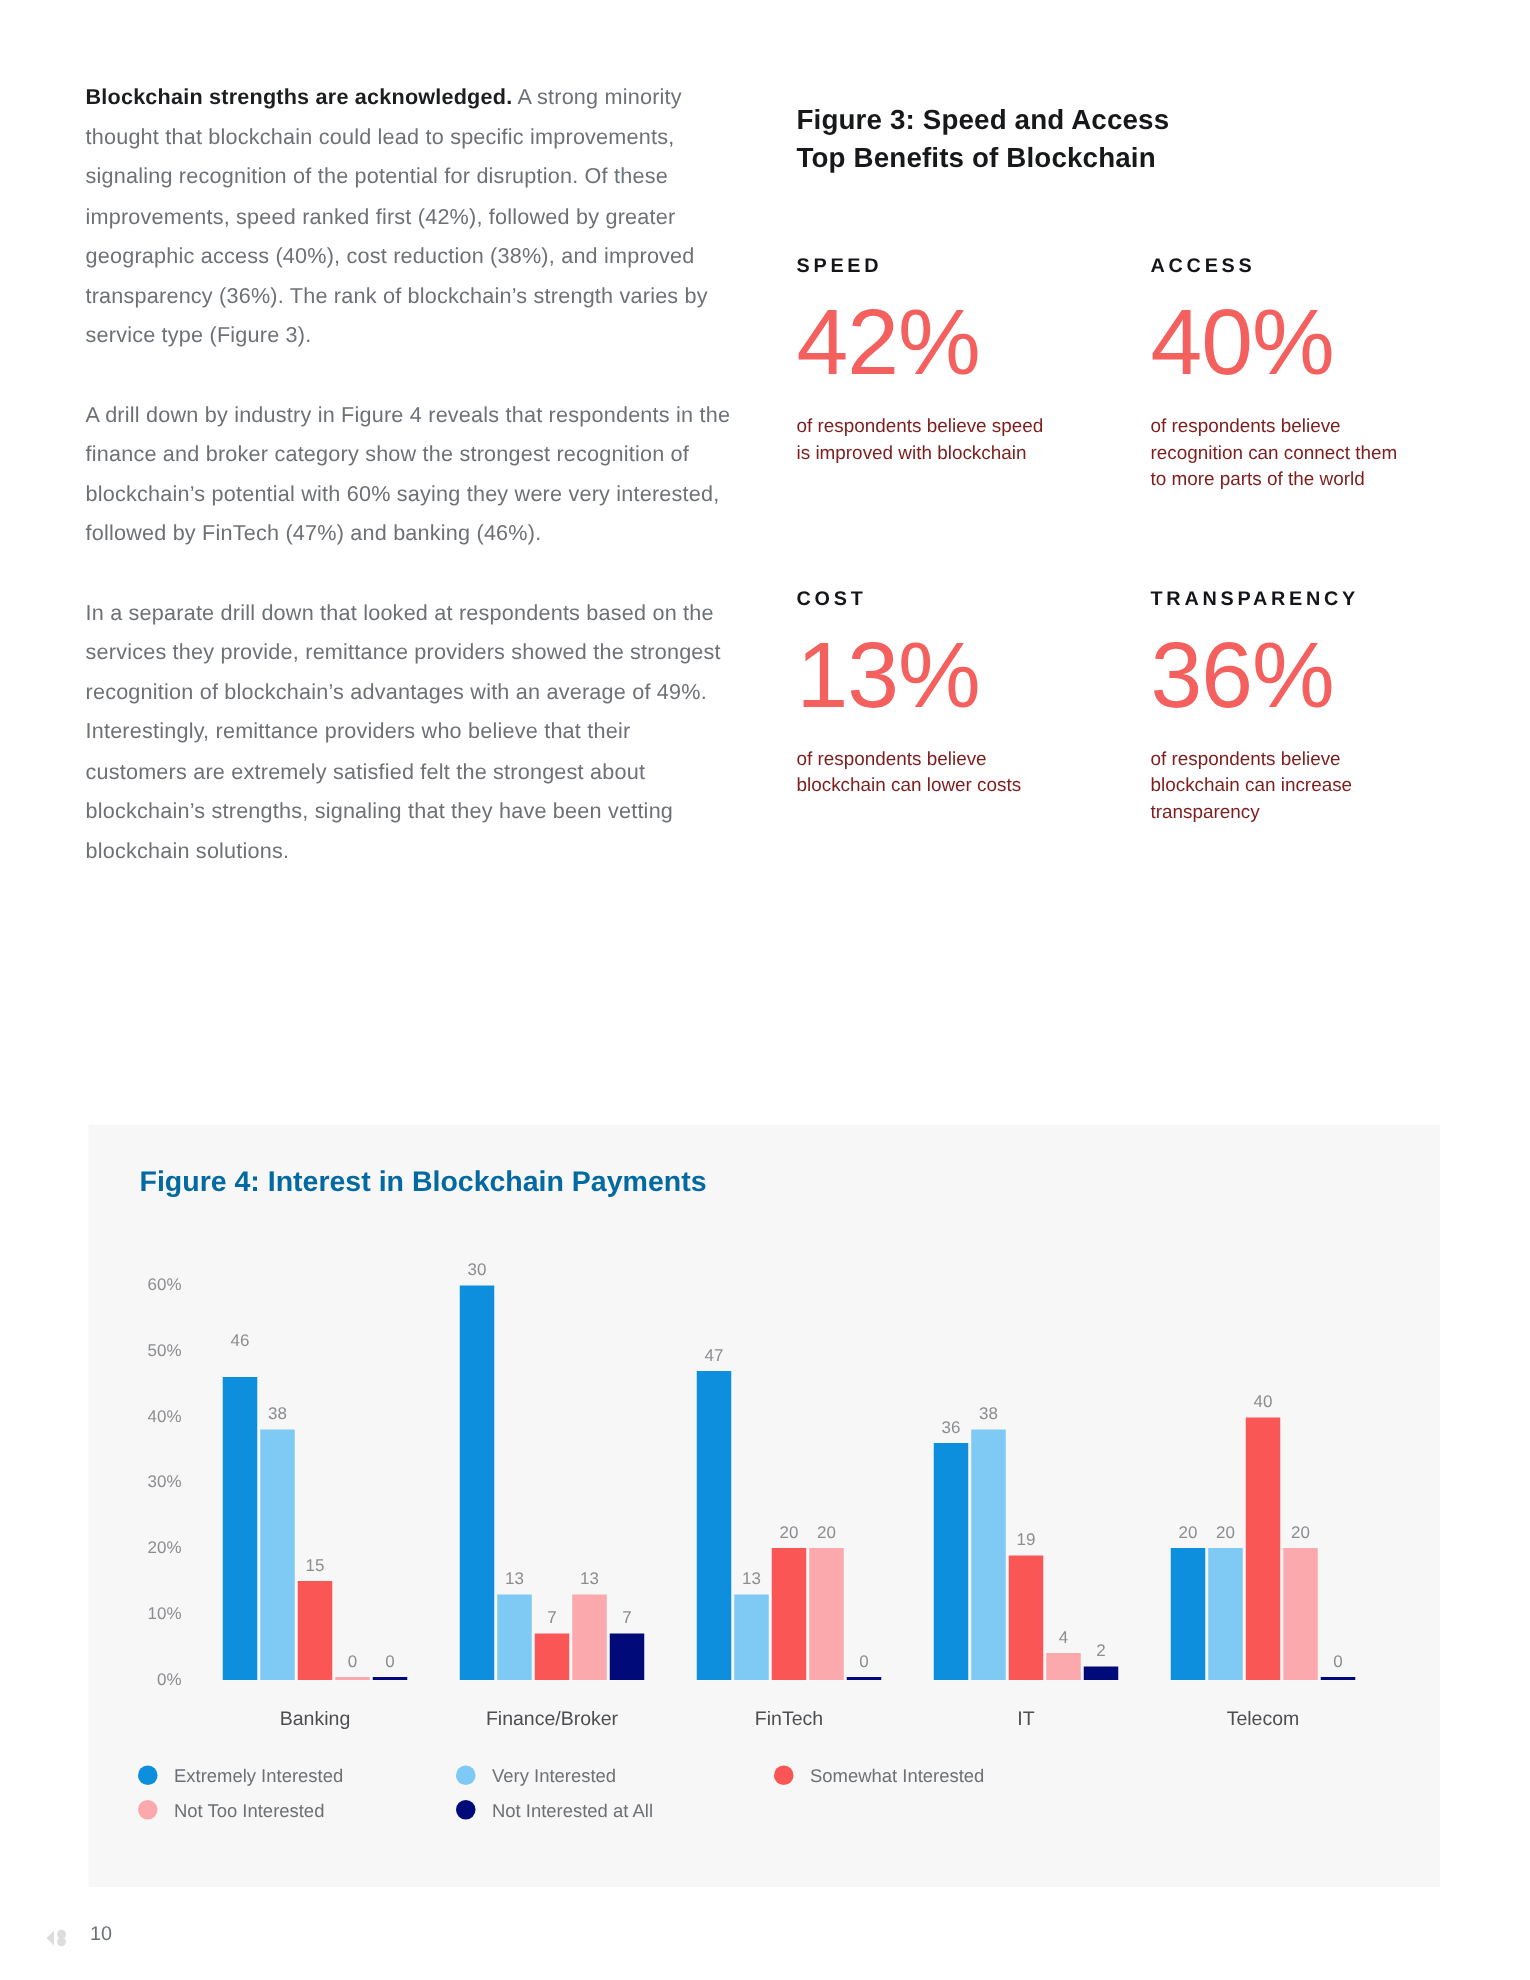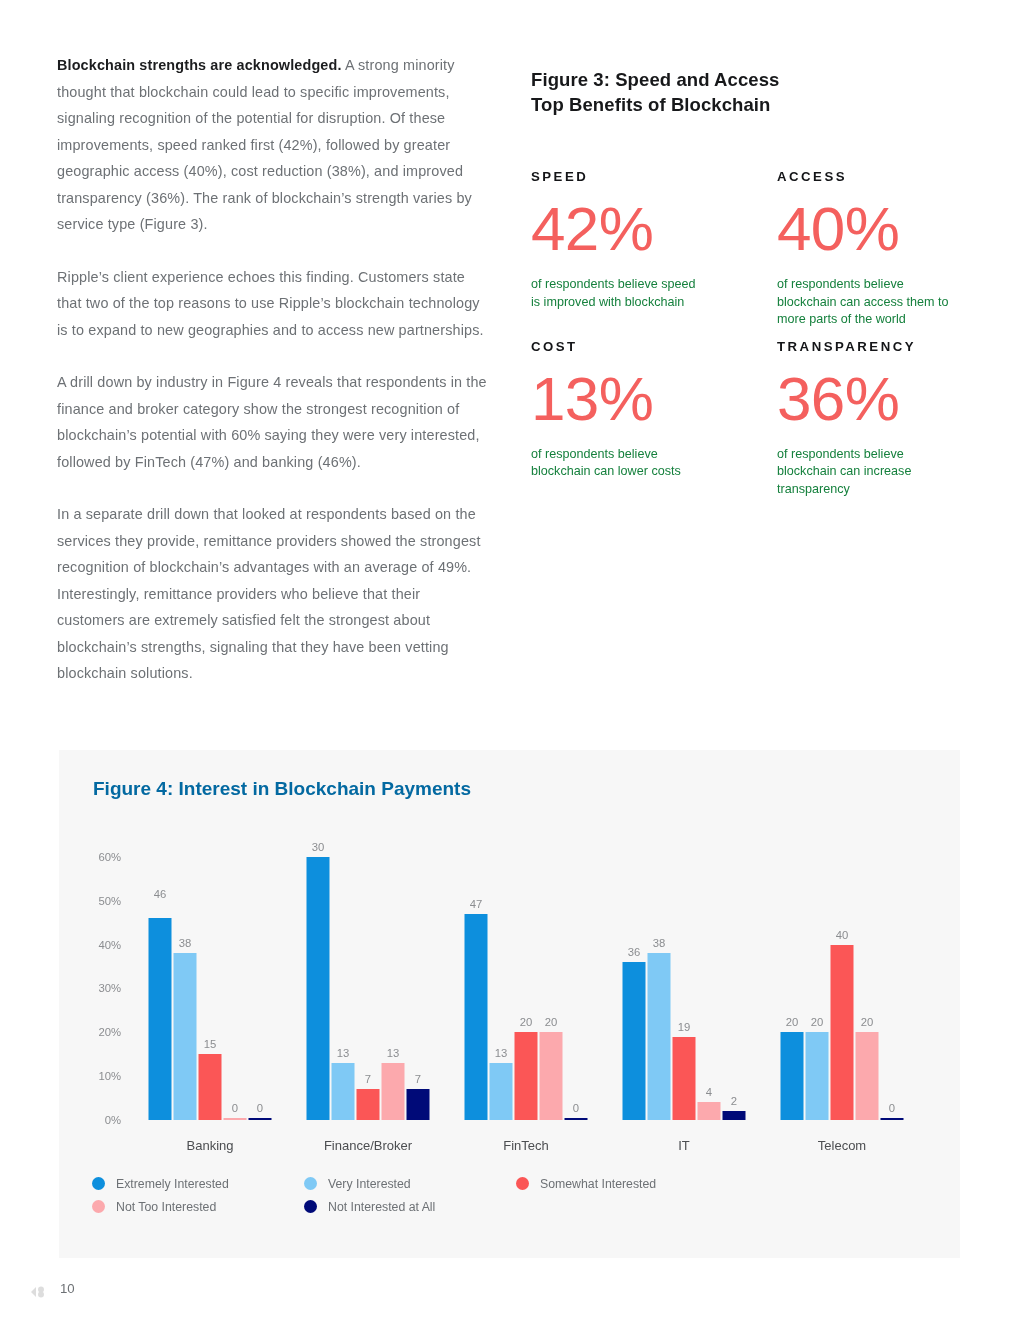--- a/index.html
+++ b/index.html
@@ -46,40 +46,39 @@
     color: #17181a;
     line-height: 25px;
     letter-spacing: 0.005em;
     margin-top: 17px;
   }
   #stat-grid {
     margin-top: 52px;
     display: grid;
     grid-template-columns: 236px 1fr;
     grid-row-gap: 62px;
-    gap: 10px;
   }
   .stat-label {
     font-size: 13.2px;
     font-weight: bold;
     color: #141518;
     letter-spacing: 0.19em;
   }
   .stat-value {
     font-size: 62px;
     color: #f4605e;
     line-height: 1;
     margin-top: 14px;
     font-weight: 300;
     letter-spacing: -0.01em;
   }
   .stat-desc {
     font-size: 12.6px;
     line-height: 17.6px;
-    color: #15803d;
+    color: #7f1d1d;
     margin-top: 16px;
     max-width: 172px;
   }
 
   
   #figure4-panel {
     position: absolute;
     left: 59px;
     top: 750px;
     width: 901px;
@@ -208,41 +207,40 @@
     text-align: right;
   }
 </style>
 </head>
 <body>
 
 <div id="body-column">
   <p class="para">
     <b>Blockchain strengths are acknowledged.</b><span> A strong minority thought that blockchain could lead to specific improvements, signaling recognition of the potential for disruption. Of these improvements, speed ranked first (42%), followed by greater geographic access (40%), cost reduction (38%), and improved transparency (36%). The rank of blockchain’s strength varies by service type (Figure 3).</span>
   </p>
-  <p class="para">Ripple’s client experience echoes this finding. Customers state that two of the top reasons to use Ripple’s blockchain technology is to expand to new geographies and to access new partnerships.</p>
   <p class="para">A drill down by industry in Figure 4 reveals that respondents in the finance and broker category show the strongest recognition of blockchain’s potential with 60% saying they were very interested, followed by FinTech (47%) and banking (46%).</p>
   <p class="para">In a separate drill down that looked at respondents based on the services they provide, remittance providers showed the strongest recognition of blockchain’s advantages with an average of 49%. Interestingly, remittance providers who believe that their customers are extremely satisfied felt the strongest about blockchain’s strengths, signaling that they have been vetting blockchain solutions.</p>
 </div>
 
 <div id="figure3">
   <div id="fig3-title">
     <span>Figure 3: Speed and Access</span><br>
     <span>Top Benefits of Blockchain</span>
   </div>
 
   <div id="stat-grid">
     <div class="stat-card">
       <div class="stat-label">SPEED</div>
       <div class="stat-value">42%</div>
       <div class="stat-desc">of respondents believe speed is improved with blockchain</div>
     </div>
     <div class="stat-card">
       <div class="stat-label">ACCESS</div>
       <div class="stat-value">40%</div>
-      <div class="stat-desc">of respondents believe blockchain can access them to more parts of the world</div>
+      <div class="stat-desc">of respondents believe recognition can connect them to more parts of the world</div>
     </div>
     <div class="stat-card">
       <div class="stat-label">COST</div>
       <div class="stat-value">13%</div>
       <div class="stat-desc">of respondents believe blockchain can lower costs</div>
     </div>
     <div class="stat-card">
       <div class="stat-label">TRANSPARENCY</div>
       <div class="stat-value">36%</div>
       <div class="stat-desc">of respondents believe blockchain can increase transparency</div>

